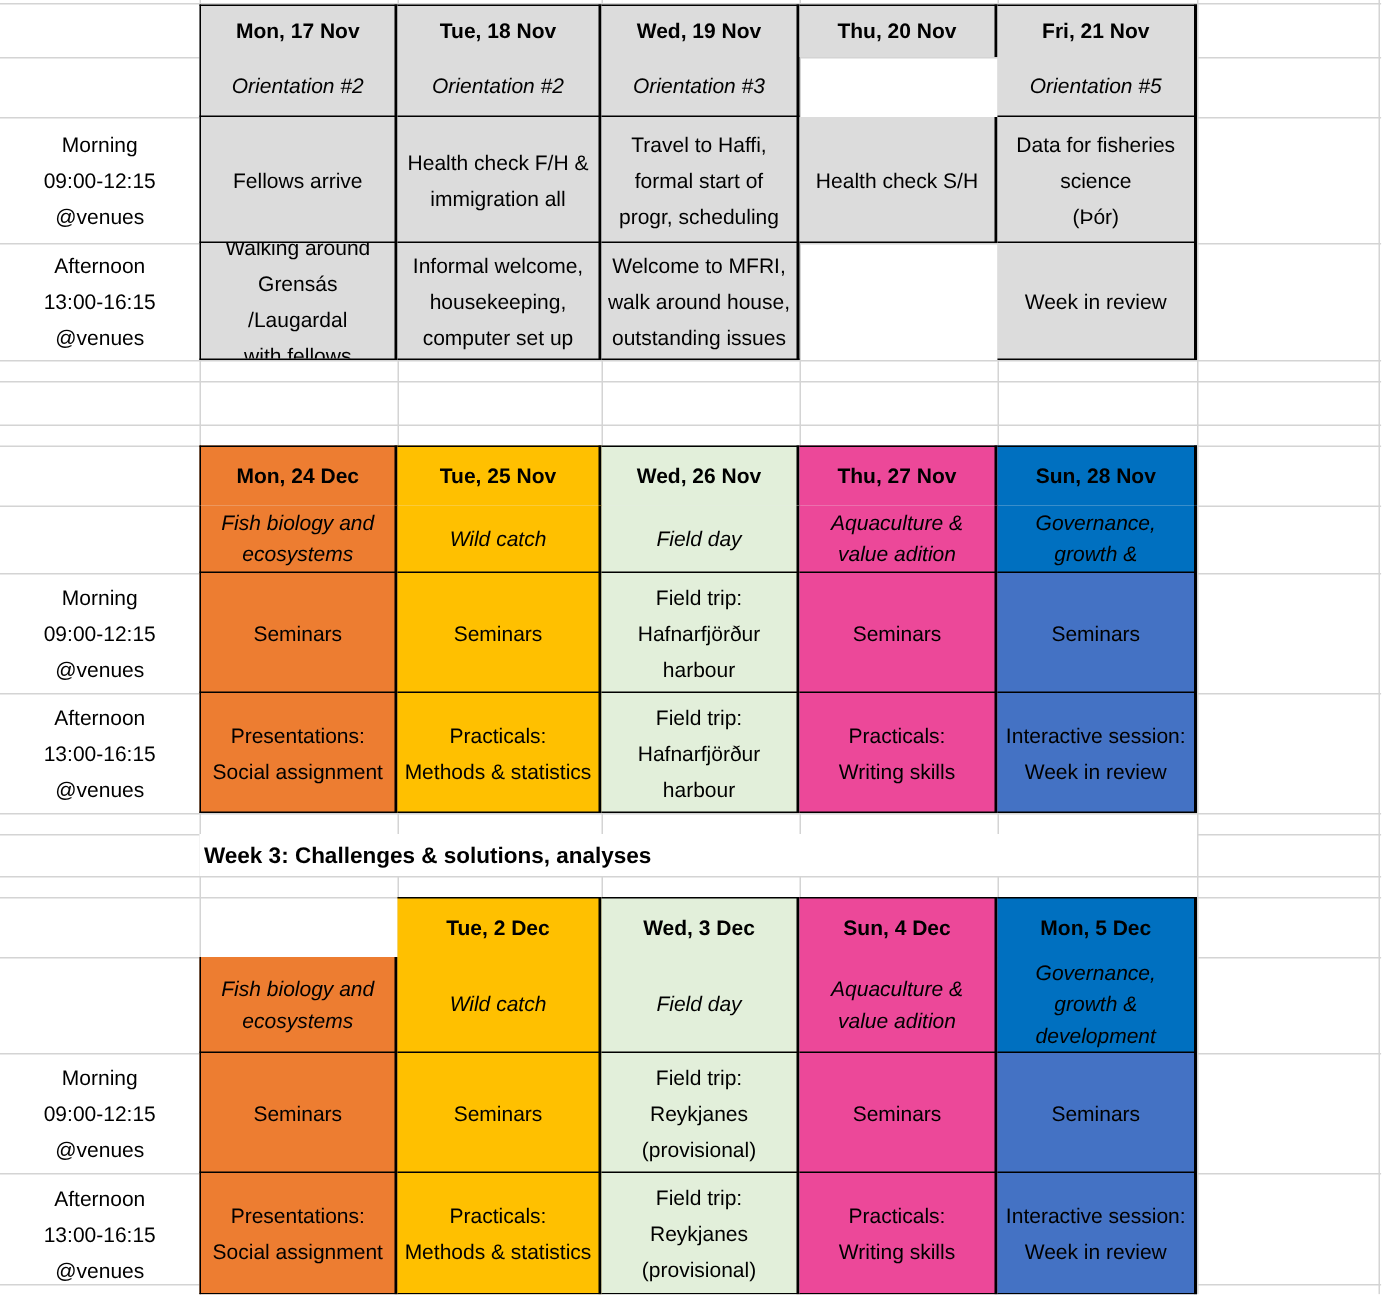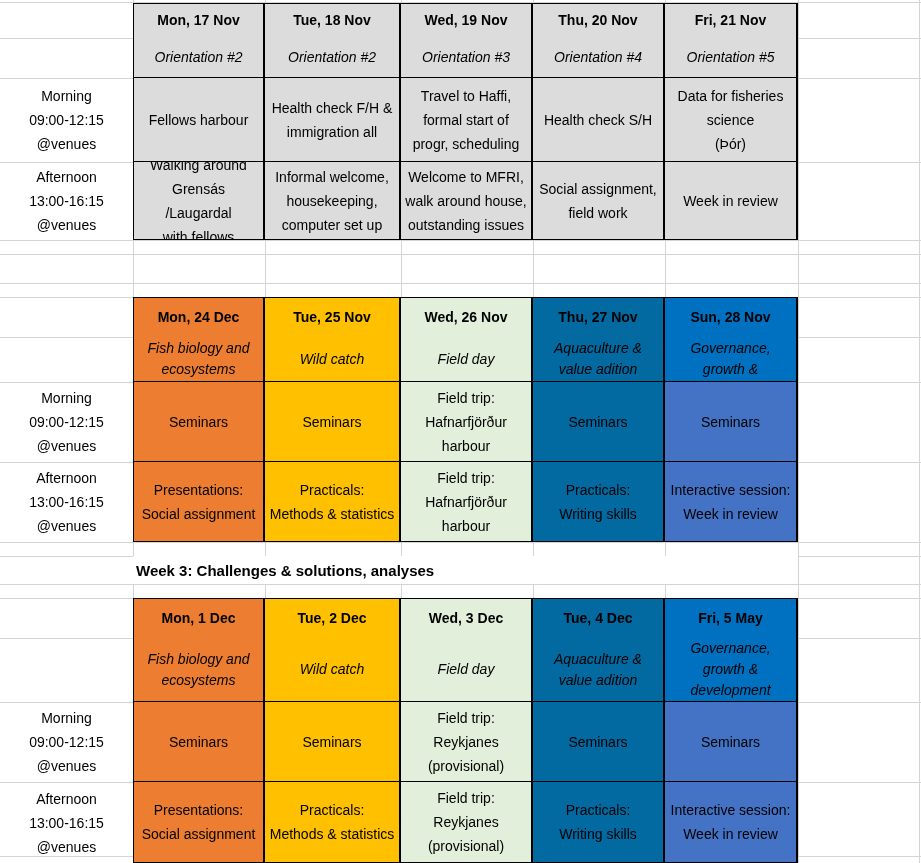--- a/index.html
+++ b/index.html
@@ -34,21 +34,21 @@
   .bl { border-left:1px solid #000; }
   .bt { border-top:1px solid #000; }
   .bb { border-bottom:1px solid #000; }
   .date  { font-weight:bold; line-height:1.25; }
   .theme { font-style:italic; line-height:21px; }
   
   .f-gray { background:#dcdcdc; }
   .f-or   { background:#ed7d31; }
   .f-ye   { background:#ffc000; }
   .f-gn   { background:#e2efda; }
-  .f-cy   { background:#0369a1; }
+  .f-cy   { background:#ec4899; }
   .f-bh   { background:#0070c0; }
   .f-bl   { background:#4472c4; }
   .lbl {
     display:flex; flex-direction:column; align-items:center; justify-content:center;
     line-height:24px; text-align:center; background:transparent;
   }
   .wk-title {
     background:#ffffff; display:flex; align-items:center;
     font-weight:bold; font-size:15px; padding-left:3px;
     white-space:nowrap; overflow:visible;
@@ -92,29 +92,28 @@
 
     <div class="c date f-gray bl bt" style="grid-area:2/2">Mon, 17 Nov</div>
     <div class="c date f-gray bt" style="grid-area:2/3">Tue, 18 Nov</div>
     <div class="c date f-gray bt" style="grid-area:2/4">Wed, 19 Nov</div>
     <div class="c date f-gray bt" style="grid-area:2/5">Thu, 20 Nov</div>
     <div class="c date f-gray bt" style="grid-area:2/6">Fri, 21 Nov</div>
 
     <div class="c theme f-gray bl bb" style="grid-area:3/2">Orientation #2</div>
     <div class="c theme f-gray bb" style="grid-area:3/3">Orientation #2</div>
     <div class="c theme f-gray bb" style="grid-area:3/4">Orientation #3</div>
-    <div class="c theme f-gray bb" style="grid-area:3/5">Orientation #4</div>
     <div class="c theme f-gray bb" style="grid-area:3/6">Orientation #5</div>
 
     <div class="lbl" style="grid-area:4/1">
       <span>Morning</span>
       <span>09:00-12:15</span>
       <span>@venues</span>
     </div>
-    <div class="c f-gray bl bb" style="grid-area:4/2">Fellows harbour</div>
+    <div class="c f-gray bl bb" style="grid-area:4/2">Fellows arrive</div>
     <div class="c f-gray bb" style="grid-area:4/3">Health check F/H &amp;
 immigration all</div>
     <div class="c f-gray bb" style="grid-area:4/4">Travel to Haffi,
 formal start of
 progr, scheduling</div>
     <div class="c f-gray bb" style="grid-area:4/5">Health check S/H</div>
     <div class="c f-gray bb" style="grid-area:4/6">Data for fisheries
 science
 (Þór)</div>
 
@@ -125,22 +124,20 @@
     </div>
     <div class="c f-gray bl bb" style="grid-area:5/2">Walking around
 Grensás /Laugardal
 with fellows</div>
     <div class="c f-gray bb" style="grid-area:5/3">Informal welcome,
 housekeeping,
 computer set up</div>
     <div class="c f-gray bb" style="grid-area:5/4">Welcome to MFRI,
 walk around house,
 outstanding issues</div>
-    <div class="c f-gray bb" style="grid-area:5/5">Social assignment,
-field work</div>
     <div class="c f-gray bb" style="grid-area:5/6">Week in review</div>
 
 
     <div class="c date f-or bl bt" style="grid-area:9/2">Mon, 24 Dec</div>
     <div class="c date f-ye bt" style="grid-area:9/3">Tue, 25 Nov</div>
     <div class="c date f-gn bt" style="grid-area:9/4">Wed, 26 Nov</div>
     <div class="c date f-cy bt" style="grid-area:9/5">Thu, 27 Nov</div>
     <div class="c date f-bh bt" style="grid-area:9/6">Sun, 28 Nov</div>
 
     <div class="c theme f-or bl bb" style="grid-area:10/2">Fish biology and
@@ -177,25 +174,24 @@
     <div class="c f-gn bb" style="grid-area:12/4">Field trip:
 Hafnarfjörður
 harbour</div>
     <div class="c f-cy bb" style="grid-area:12/5">Practicals:
 Writing skills</div>
     <div class="c f-bl bb" style="grid-area:12/6">Interactive session:
 Week in review</div>
 
     <div class="wk-title" style="grid-area:14/2/15/7">Week 3: Challenges &amp; solutions, analyses</div>
 
-    <div class="c date f-or bl bt" style="grid-area:16/2">Mon, 1 Dec</div>
     <div class="c date f-ye bt" style="grid-area:16/3">Tue, 2 Dec</div>
     <div class="c date f-gn bt" style="grid-area:16/4">Wed, 3 Dec</div>
-    <div class="c date f-cy bt" style="grid-area:16/5">Tue, 4 Dec</div>
-    <div class="c date f-bh bt" style="grid-area:16/6">Fri, 5 May</div>
+    <div class="c date f-cy bt" style="grid-area:16/5">Sun, 4 Dec</div>
+    <div class="c date f-bh bt" style="grid-area:16/6">Mon, 5 Dec</div>
 
     <div class="c theme f-or bl bb" style="grid-area:17/2">Fish biology and
 ecosystems</div>
     <div class="c theme f-ye bb" style="grid-area:17/3">Wild catch</div>
     <div class="c theme f-gn bb" style="grid-area:17/4">Field day</div>
     <div class="c theme f-cy bb" style="grid-area:17/5">Aquaculture &amp;
 value adition</div>
     <div class="c theme f-bh bb" style="grid-area:17/6">Governance,
 growth &amp;
 development</div>

